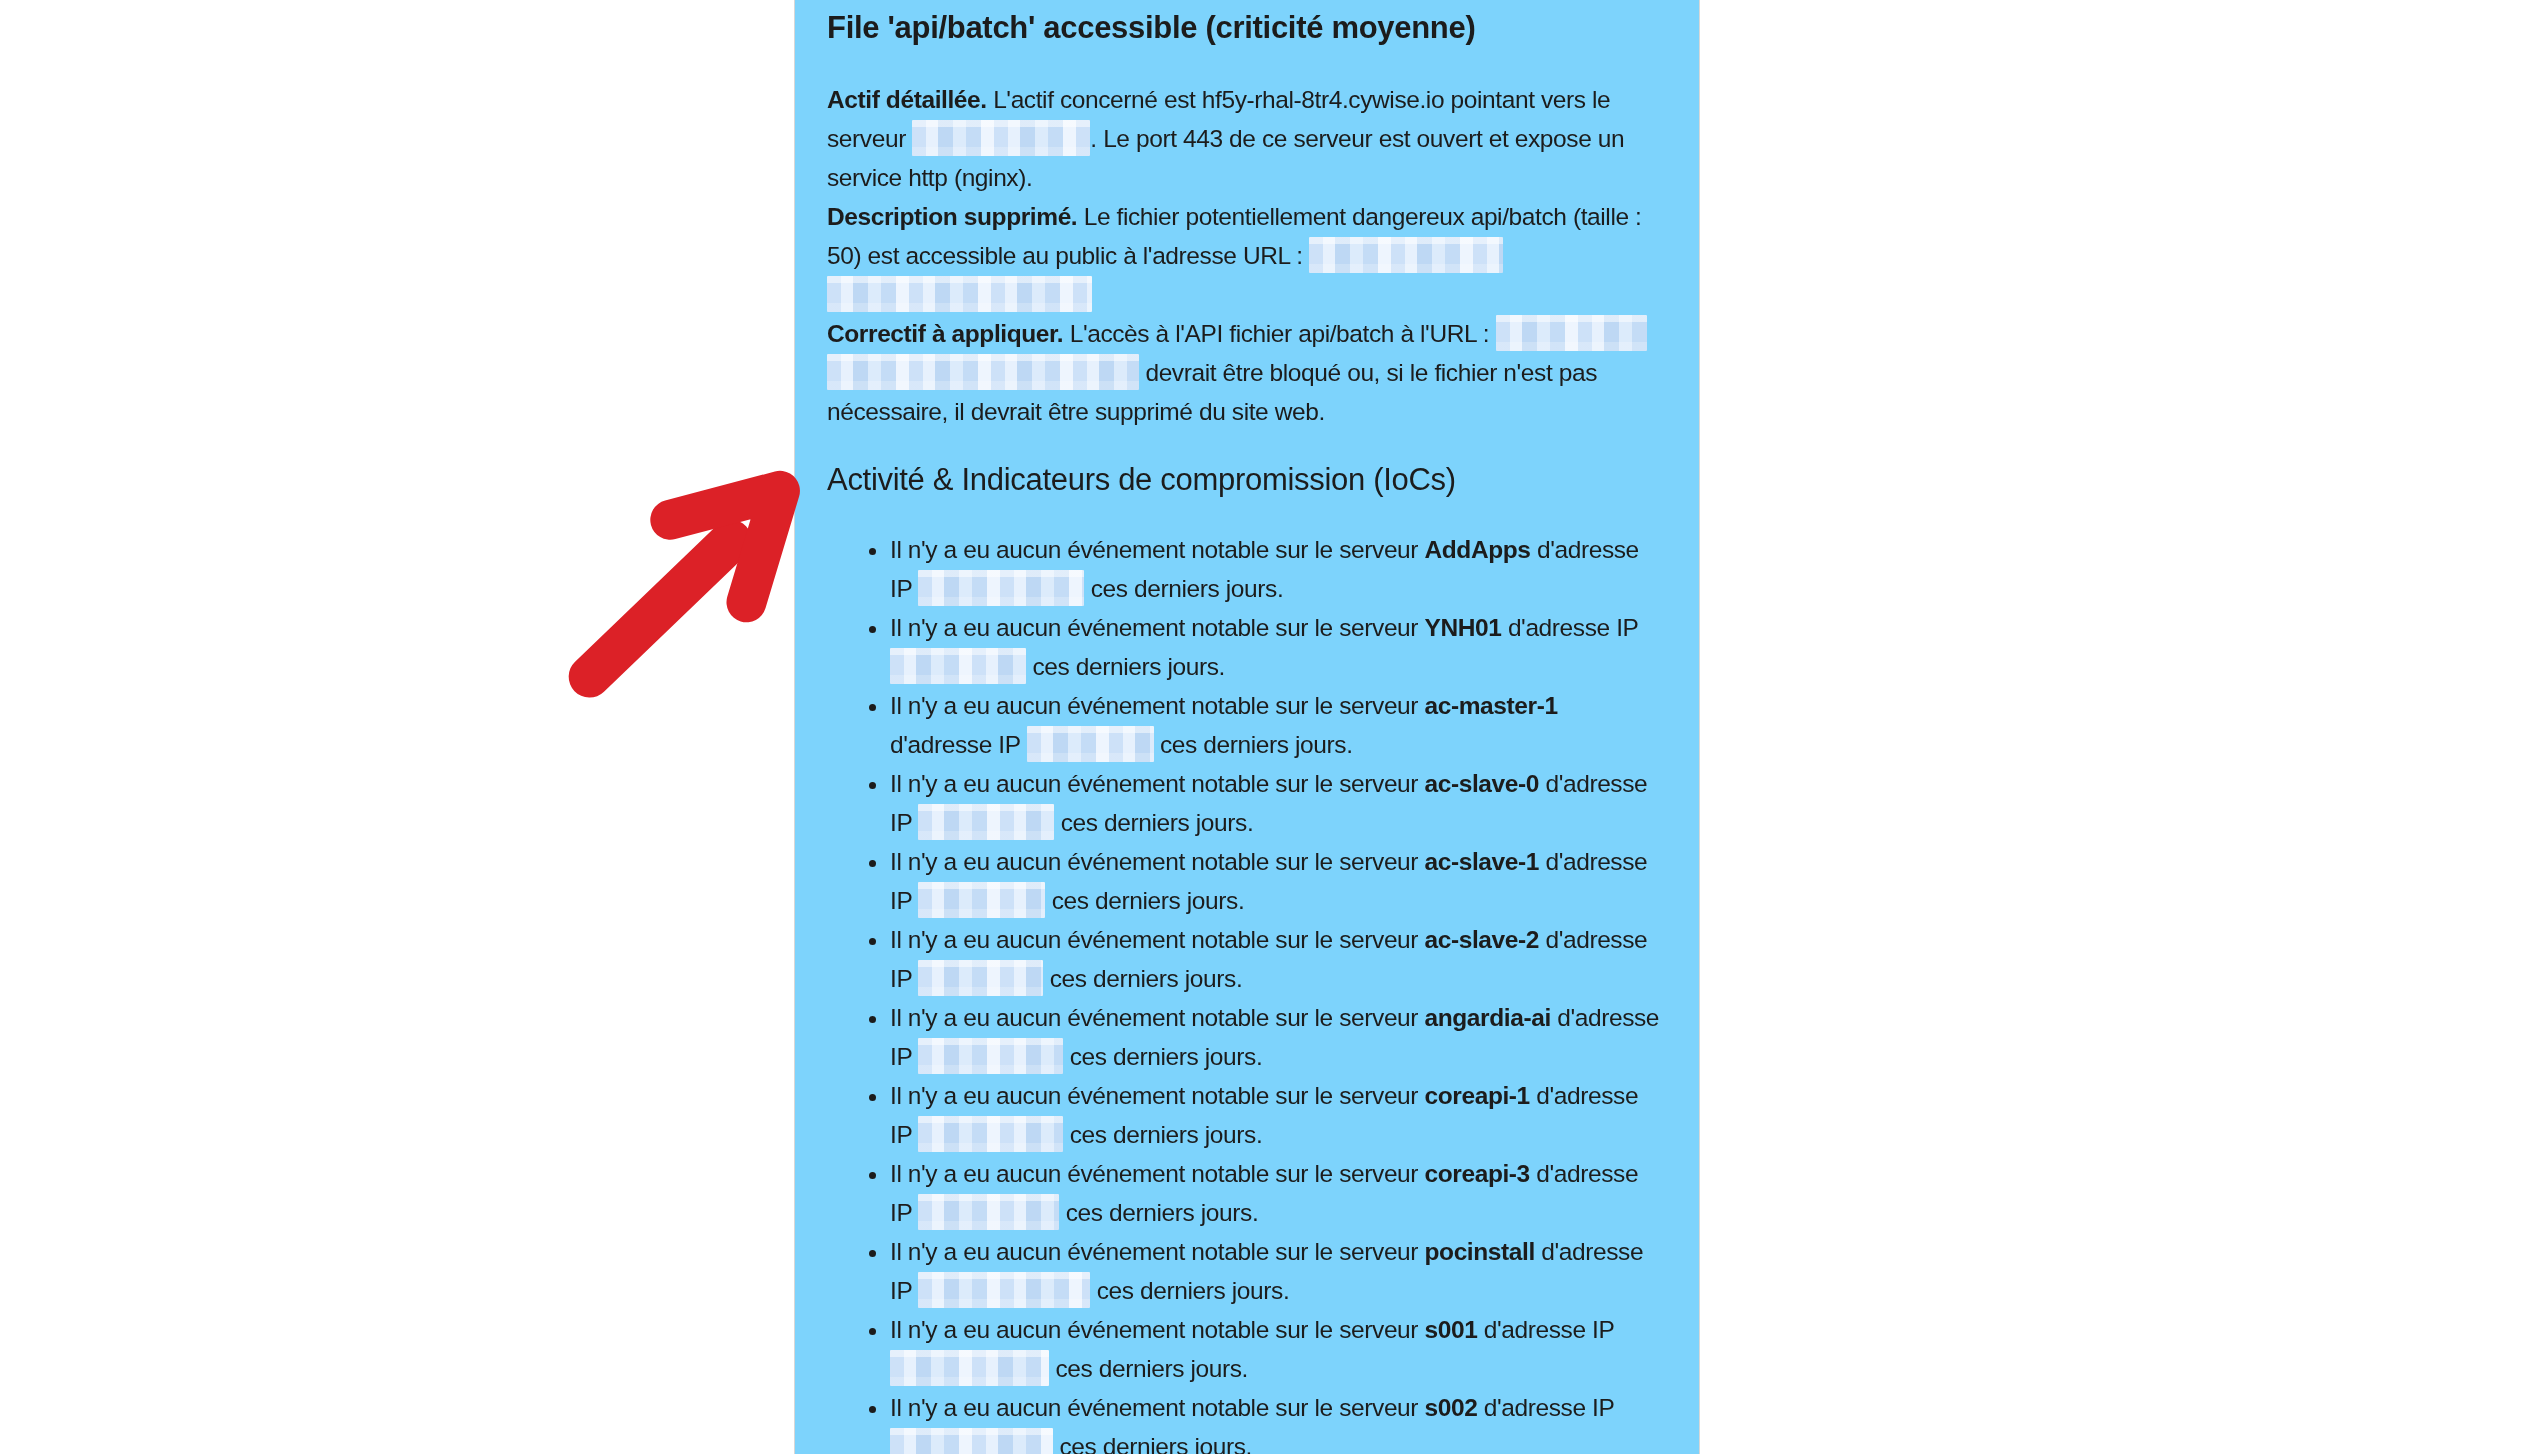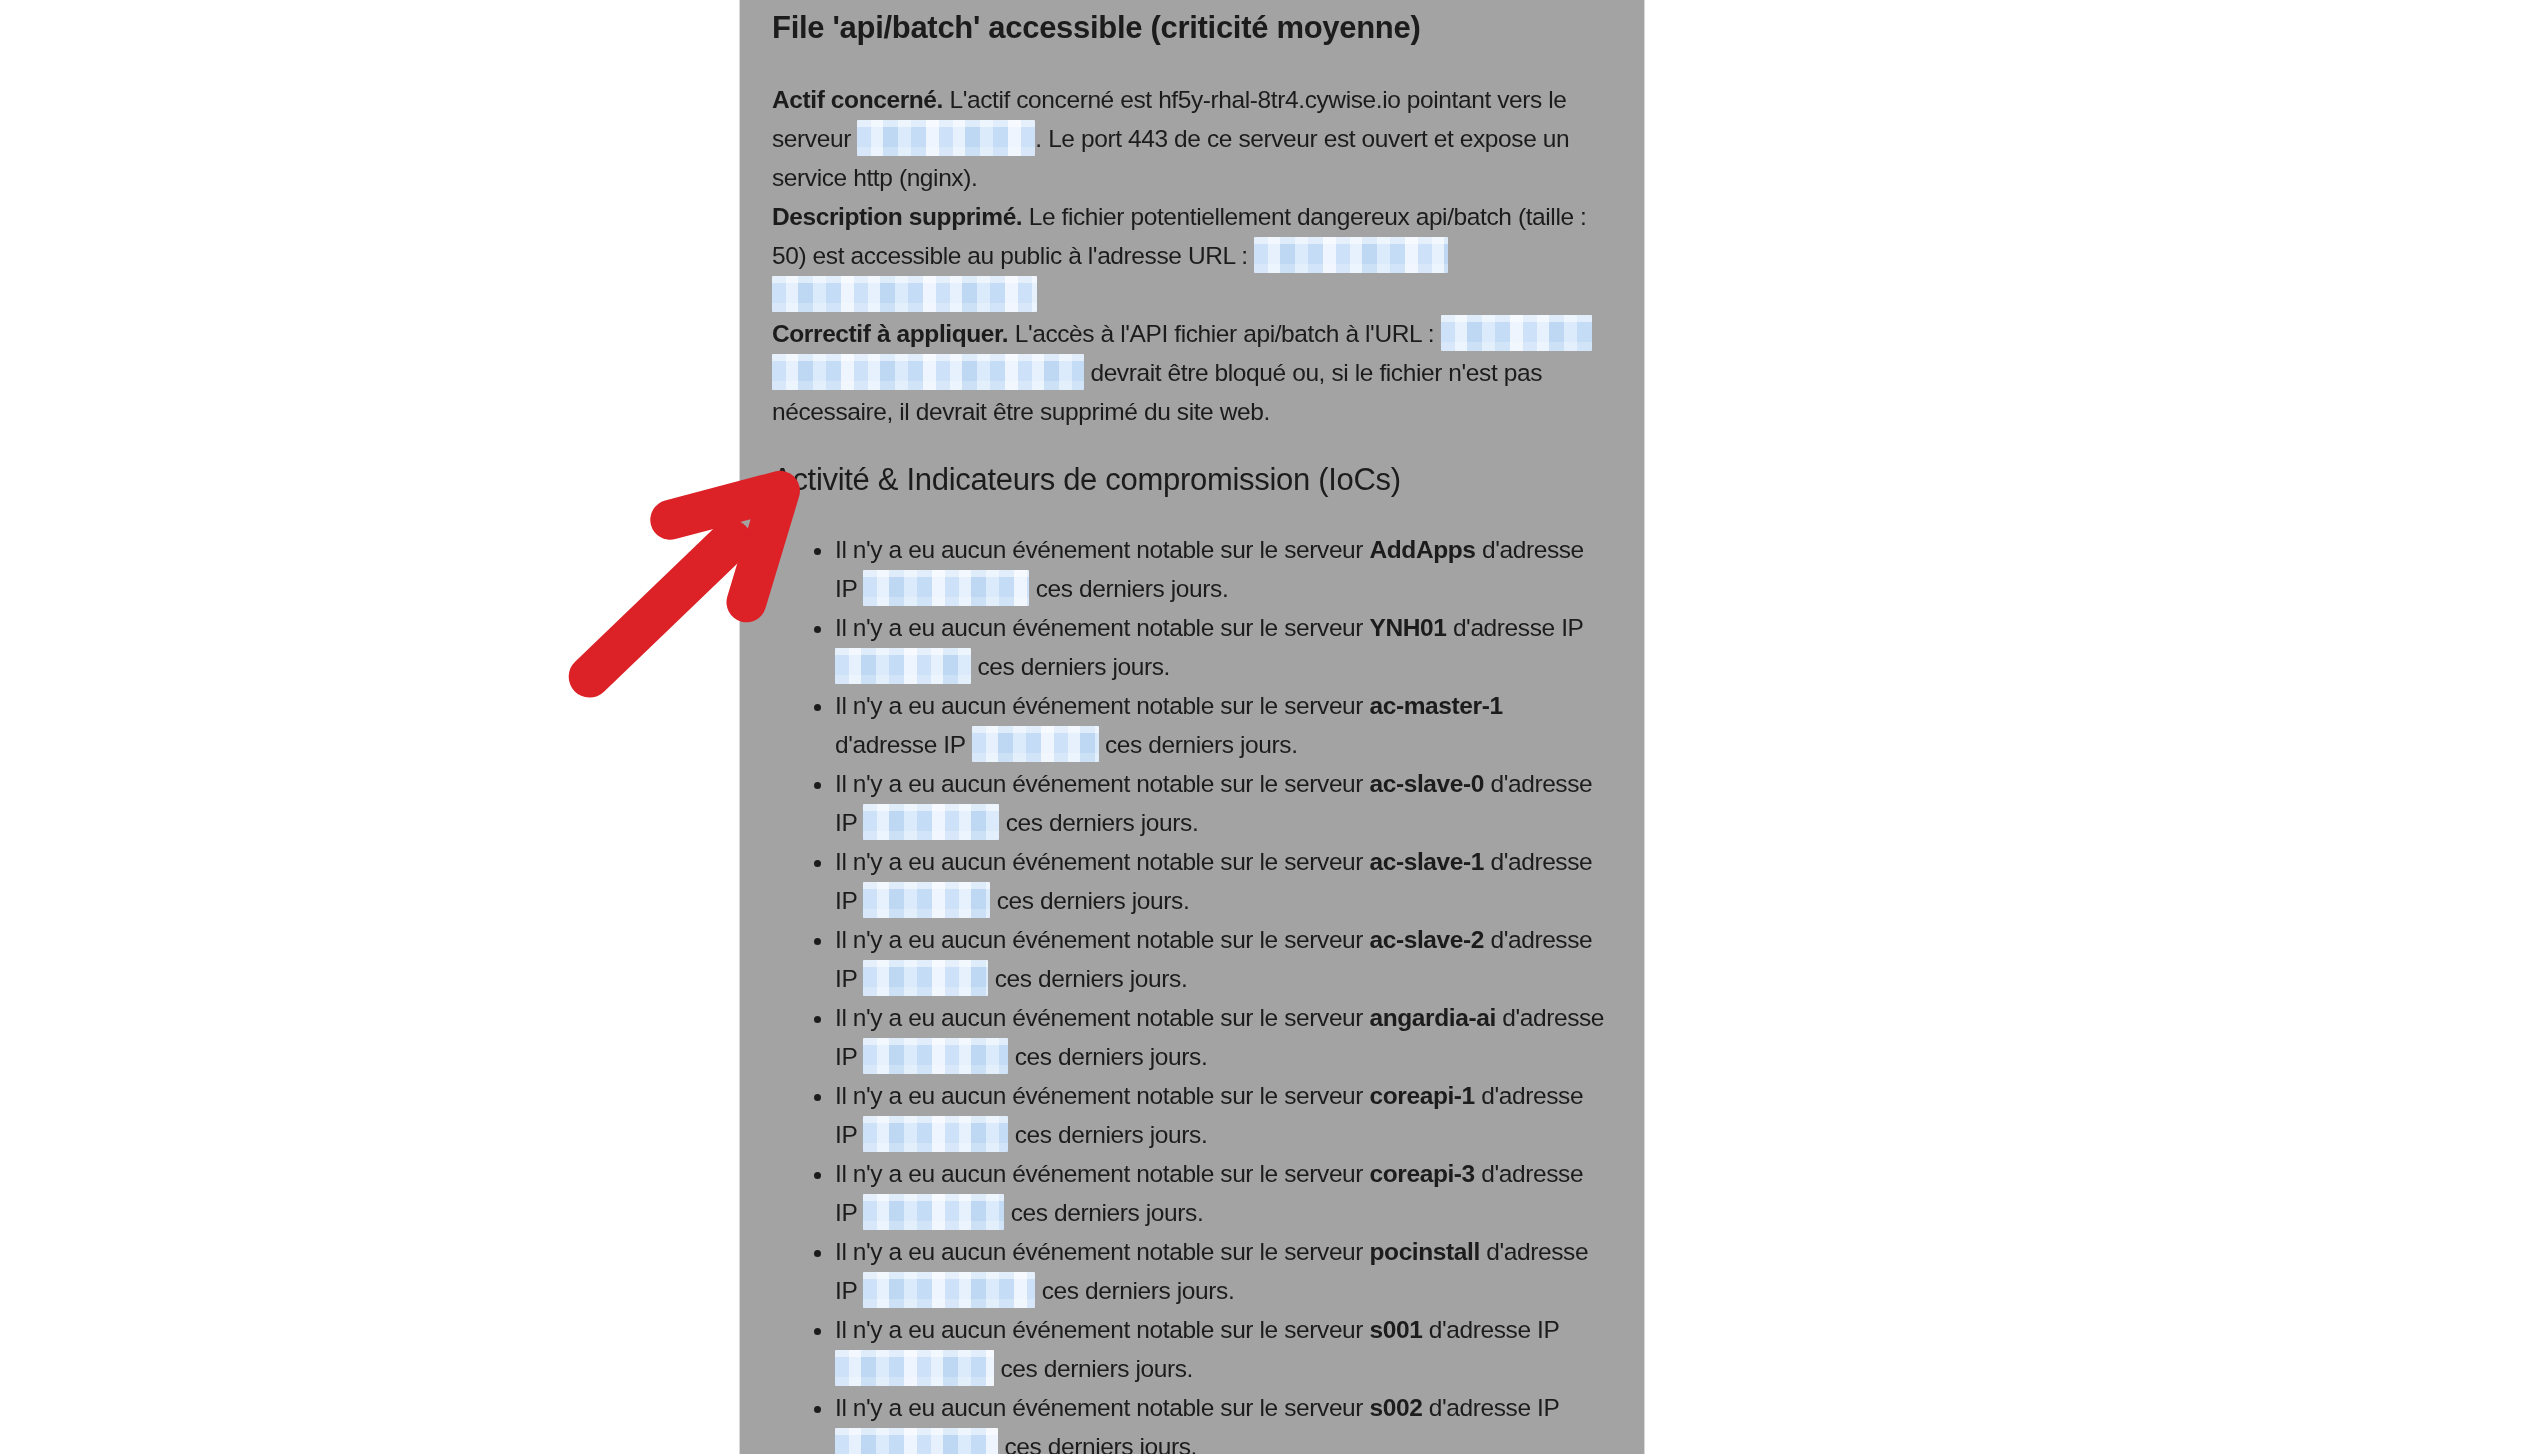--- a/index.html
+++ b/index.html
@@ -2,22 +2,22 @@
 <html lang="fr" style="font-size:14.5px"><head>
 <meta charset="utf-8">
 <style>
   html,body{margin:0;padding:0;}
   body{
     width:2525px;height:1455px;position:relative;overflow:hidden;
     background:#ffffff;color:#1c1c1c;
     font-family:"Liberation Sans",sans-serif;
   }
   .card{
-    position:absolute;left:739px;top:0;width:906px;height:1455px;
-    box-sizing:border-box;background:#a3a3a3;
+    position:absolute;left:794px;top:0;width:906px;height:1455px;
+    box-sizing:border-box;background:#7dd3fc;
     border-left:0.9px solid #d7d7d7;border-right:0.9px solid #d7d7d7;
     padding:8.2px 36px 0 32px;
   }
   .doc-title{margin:0;font-size:31px;line-height:40px;font-weight:700;letter-spacing:-0.3px;}
   #paragraphs{margin-top:32px;}
   .para{font-size:24.5px;line-height:39px;letter-spacing:-0.4px;}
   .para strong{font-weight:700;}
   .section-heading{margin:29px 0 0;font-size:31px;line-height:40px;font-weight:400;letter-spacing:-0.3px;}
   ul.ioc{margin:30px 0 0;padding:0 0 0 63px;list-style:disc outside;}
   ul.ioc li{font-size:24.5px;line-height:39px;letter-spacing:-0.4px;}
@@ -32,21 +32,21 @@
   }
   .annot{position:absolute;left:0;top:0;width:2525px;height:1455px;pointer-events:none;}
   .arrow-stroke{fill:none;stroke-linecap:round;stroke-linejoin:round;}
 </style>
 </head>
 <body>
 
 <div class="card">
   <h1 class="doc-title">File 'api/batch' accessible (criticité moyenne)</h1>
   <div id="paragraphs">
-      <div class="para"><strong>Actif concerné.</strong> L'actif concerné est hf5y-rhal-8tr4.cywise.io pointant vers le serveur <span class="redact" style="width: 178px;"></span>. Le port 443 de ce serveur est ouvert et expose un service http (nginx).</div>
+      <div class="para"><strong>Actif détaillée.</strong> L'actif concerné est hf5y-rhal-8tr4.cywise.io pointant vers le serveur <span class="redact" style="width: 178px;"></span>. Le port 443 de ce serveur est ouvert et expose un service http (nginx).</div>
       <div class="para"><strong>Description supprimé.</strong> Le fichier potentiellement dangereux api/batch (taille : 50) est accessible au public à l'adresse URL : <span class="redact" style="width: 194px;"></span> <span class="redact" style="width: 265px;"></span></div>
       <div class="para"><strong>Correctif à appliquer.</strong> L'accès à l'API fichier api/batch à l'URL : <span class="redact" style="width: 151px;"></span> <span class="redact" style="width: 312px;"></span> devrait être bloqué ou, si le fichier n'est pas nécessaire, il devrait être supprimé du site web.</div>
     </div>
   <h2 class="section-heading">Activité &amp; Indicateurs de compromission (IoCs)</h2>
   <ul class="ioc" id="ioc-list">
       <li>Il n'y a eu aucun événement notable sur le serveur <strong>AddApps</strong> d'adresse IP <span class="redact" style="width: 166px;"></span> ces derniers jours.</li>
       <li>Il n'y a eu aucun événement notable sur le serveur <strong>YNH01</strong> d'adresse IP <span class="redact" style="width: 136px;"></span> ces derniers jours.</li>
       <li>Il n'y a eu aucun événement notable sur le serveur <strong>ac-master-1</strong> d'adresse IP <span class="redact" style="width: 127px;"></span> ces derniers jours.</li>
       <li>Il n'y a eu aucun événement notable sur le serveur <strong>ac-slave-0</strong> d'adresse IP <span class="redact" style="width: 136px;"></span> ces derniers jours.</li>
       <li>Il n'y a eu aucun événement notable sur le serveur <strong>ac-slave-1</strong> d'adresse IP <span class="redact" style="width: 127px;"></span> ces derniers jours.</li>

